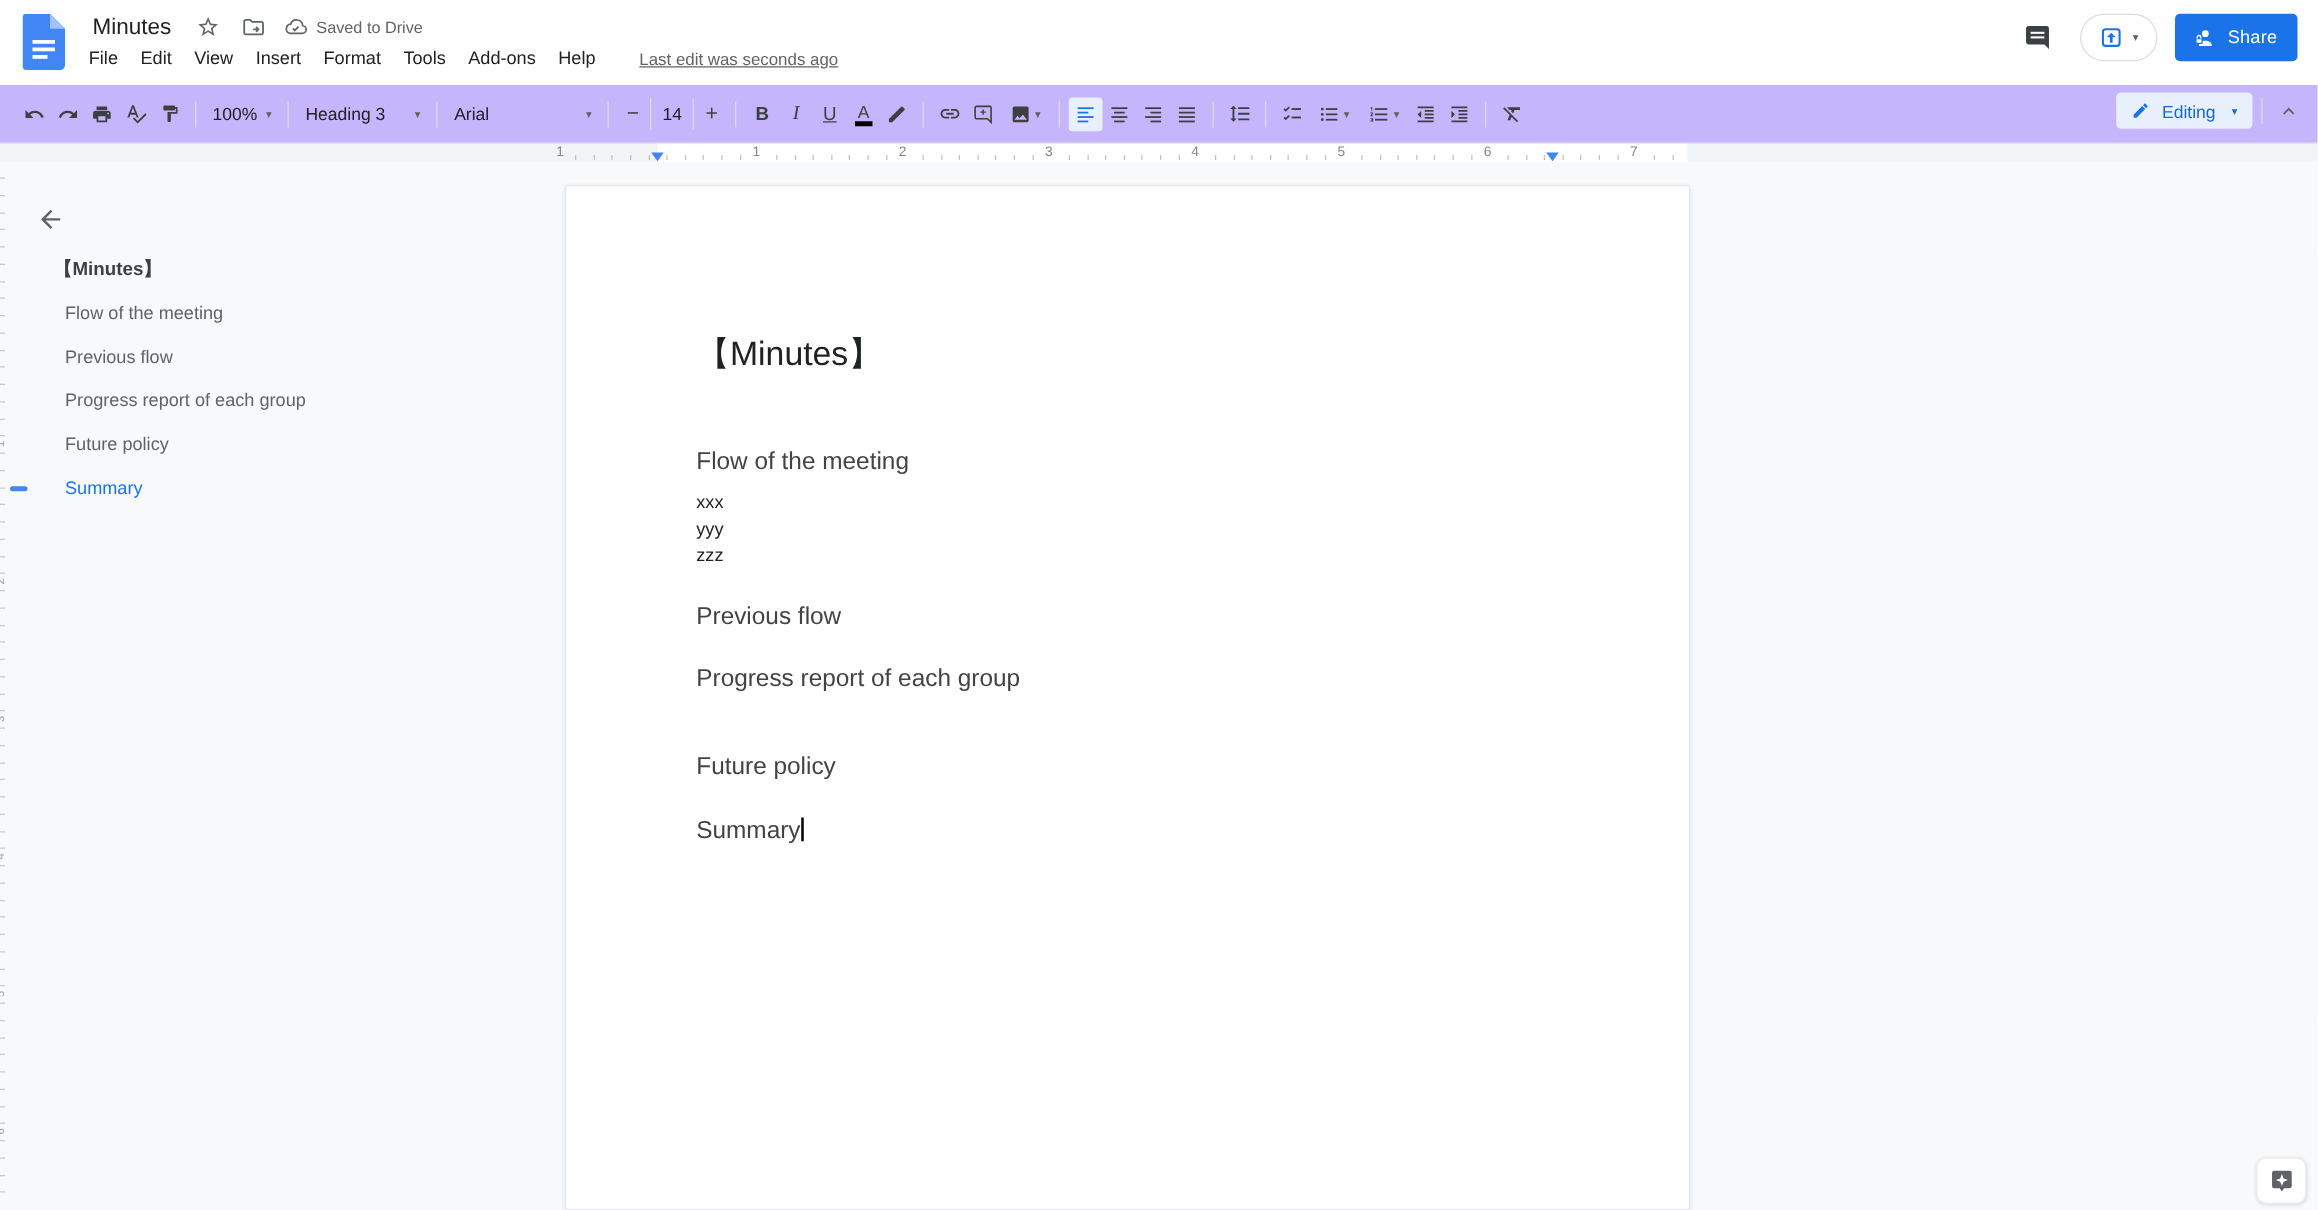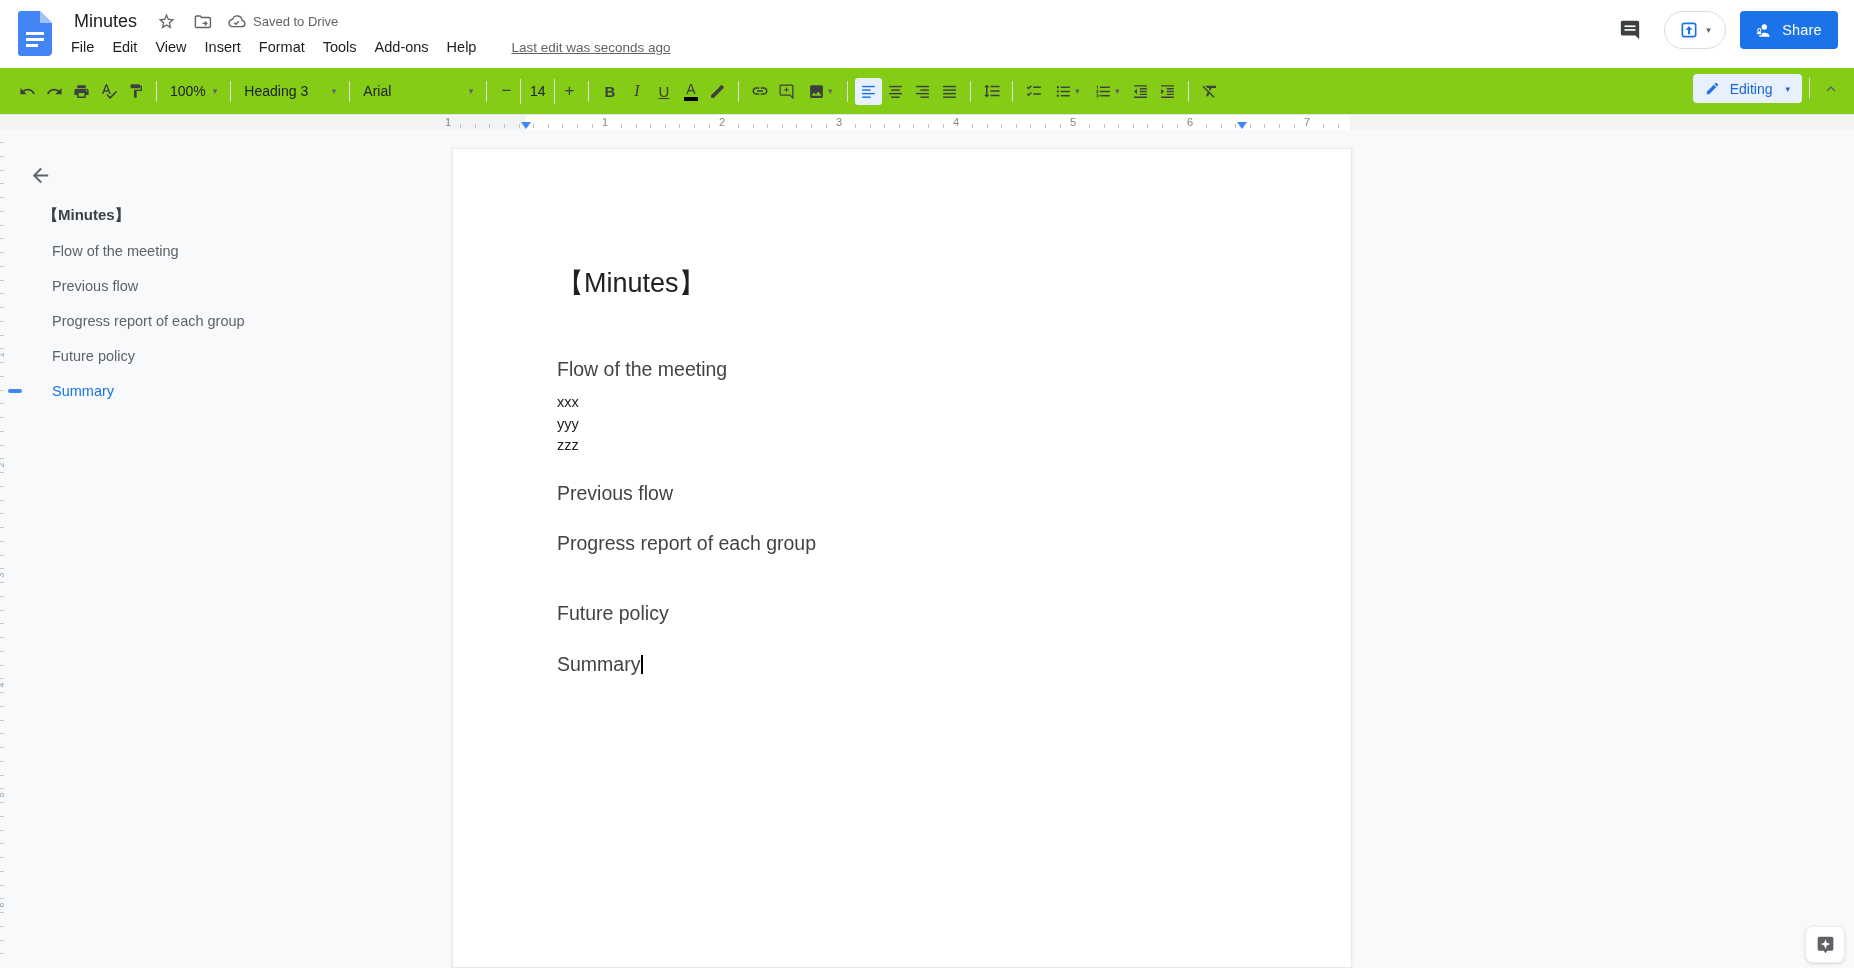--- a/index.html
+++ b/index.html
@@ -19,21 +19,21 @@
   .last-edit { font-size:13.5px; color:#5f6368; text-decoration:underline; margin-left:26px; cursor:pointer; }
   .tb-right { position:absolute; right:16px; top:10px; display:flex; align-items:center; gap:14px; }
   .comment-top { width:40px; height:40px; display:flex; align-items:center; justify-content:center; border-radius:50%; }
   .present-pill { width:62px; height:38px; border:1px solid #dadce0; border-radius:20px; display:flex;
                   align-items:center; justify-content:center; gap:4px; background:#fff; cursor:pointer; }
   .share-btn { height:38px; min-width:98px; background:#1a73e8; border-radius:4px; display:flex; align-items:center;
                justify-content:center; gap:9px; padding:0 14px 0 12px; cursor:pointer; }
   .share-btn span { color:#fff; font-size:14.5px; font-weight:500; letter-spacing:.2px; }
 
   
-  .toolbar { position:absolute; left:0; top:68px; width:1854px; height:47px; background:#84cc16;
+  .toolbar { position:absolute; left:0; top:68px; width:1854px; height:47px; background:#c4b5fd;
              border-bottom:1px solid #e3e6e8; display:flex; align-items:center; padding-left:14px; }
   .tb { height:27px; min-width:27px; display:flex; align-items:center; justify-content:center;
         border-radius:3px; cursor:pointer; }
   .sep { width:1px; height:21px; background:#dadce0; margin:0 7px; }
   .txtctl { display:flex; align-items:center; gap:4px; padding:0 6px; height:27px; border-radius:3px;
             cursor:pointer; font-size:14px; color:#202124; }
   .dd { font-size:9px; color:#5f6368; margin-left:3px; }
   .fontsize-box { width:35px; height:25px; border-left:1px solid #dadce0; border-right:1px solid #dadce0;
                   display:flex; align-items:center; justify-content:center; font-size:14px; color:#202124; margin:0 2px; }
   .pm { font-size:17px; color:#3c4043; width:24px; text-align:center; cursor:pointer; }

